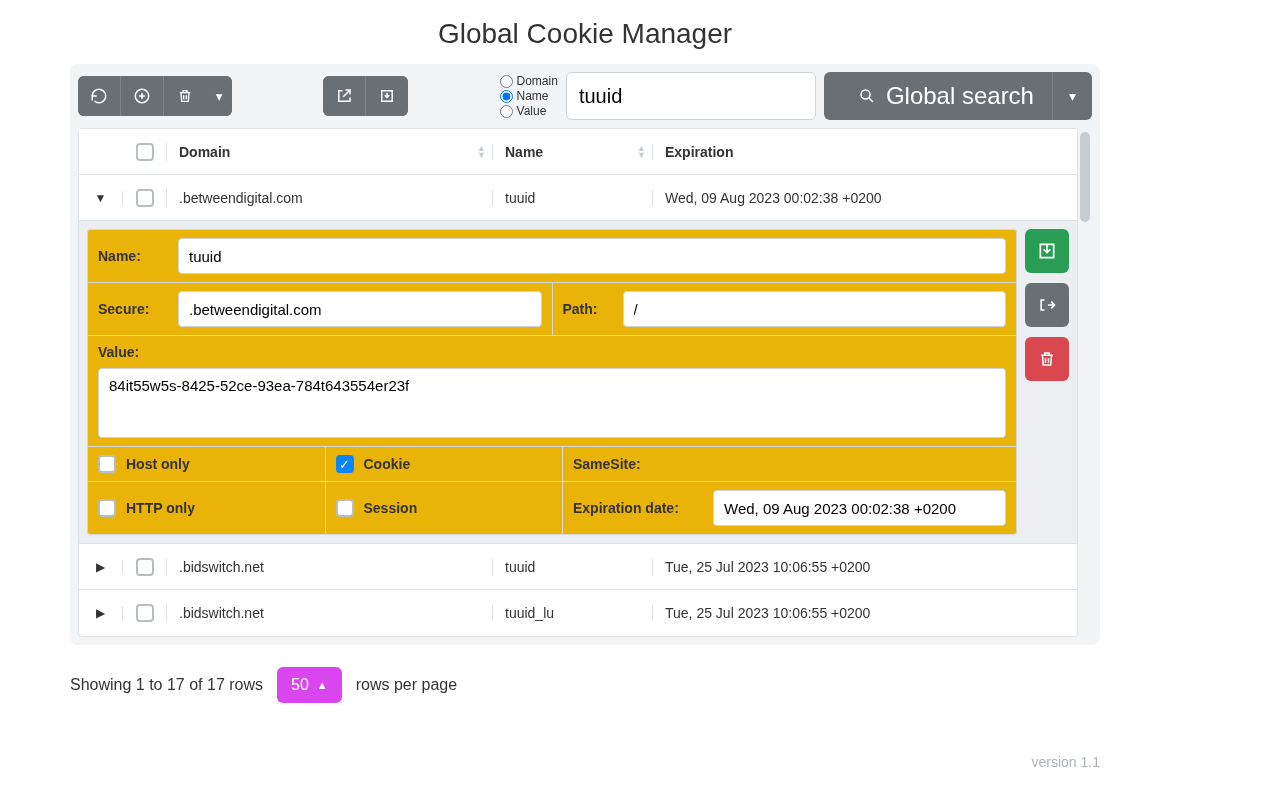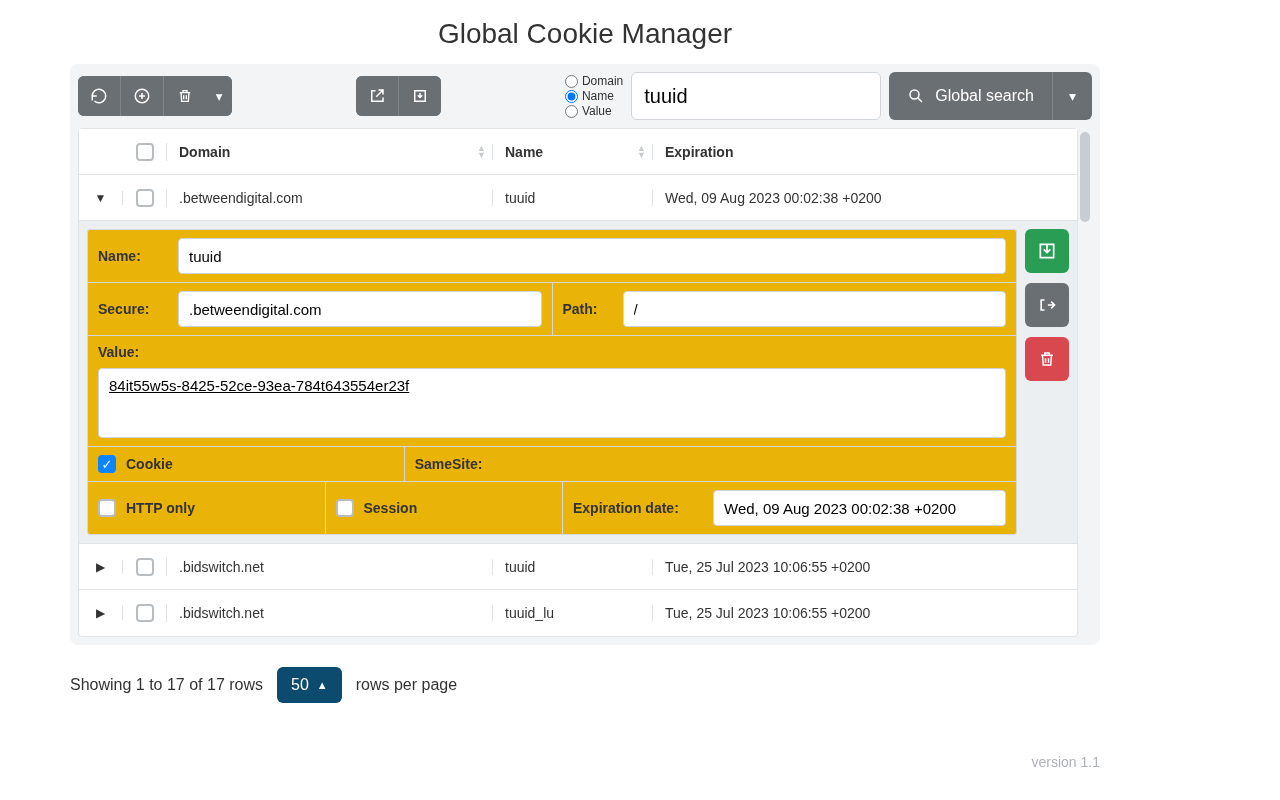--- a/index.html
+++ b/index.html
@@ -10,21 +10,21 @@
 .toolbar { display: flex; align-items: center; gap: 8px; margin-bottom: 8px; }
 .btn-group { display: inline-flex; background: #6a6f74; border-radius: 6px; overflow: hidden; }
 .btn-group button { background: #6a6f74; border: none; color: #fff; width: 42px; height: 40px; display: flex; align-items: center; justify-content: center; cursor: pointer; }
 .btn-group .sep { width: 1px; background: rgba(255,255,255,0.15); }
 .spacer { flex: 1; }
 .radio-col { display: flex; flex-direction: column; gap: 1px; font-size: 12px; }
 .radio-col label { display: flex; align-items: center; gap: 4px; cursor: pointer; }
 .radio-col input[type=radio] { width: 13px; height: 13px; }
 .search-input { height: 48px; width: 250px; border: 1px solid #d0d4d8; border-radius: 6px; padding: 0 12px; font-size: 20px; background: #fff; }
 .gsearch { display: flex; align-items: center; background: #6a6f74; color: #fff; border-radius: 6px; height: 48px; overflow: hidden; }
-.gsearch-main { display: flex; align-items: center; gap: 10px; padding: 0 18px; cursor: pointer; font-size: 16px; }
+.gsearch-main { display: flex; align-items: center; gap: 10px; padding: 0 18px; cursor: pointer; font-size: 24px; margin-left: 16px; }
 .gsearch-caret { padding: 0 16px; border-left: 1px solid rgba(255,255,255,0.15); height: 100%; display: flex; align-items: center; cursor: pointer; }
 .table-wrap { display: flex; }
 .table { flex: 1; background: #fff; border: 1px solid #e0e3e6; border-radius: 4px; }
 .thead, .trow { display: flex; align-items: center; border-bottom: 1px solid #e0e3e6; }
 .thead { height: 46px; font-weight: 600; background: #fff; }
 .trow { height: 46px; }
 .col-exp { width: 44px; display: flex; justify-content: center; border-right: 1px solid #e0e3e6; }
 .col-chk { width: 44px; display: flex; justify-content: center; border-right: 1px solid #e0e3e6; }
 .col-domain { flex: 0 0 326px; padding: 0 12px; border-right: 1px solid #e0e3e6; position: relative; }
 .col-name { flex: 0 0 160px; padding: 0 12px; border-right: 1px solid #e0e3e6; position: relative; }
@@ -38,26 +38,26 @@
 .detail-actions { display: flex; flex-direction: column; gap: 10px; }
 .act-btn { width: 44px; height: 44px; border-radius: 6px; border: none; display: flex; align-items: center; justify-content: center; cursor: pointer; color: #fff; }
 .act-save { background: #2a9d54; }
 .act-export { background: #6a6f74; }
 .act-del { background: #d9484f; }
 .form-row { display: flex; border-bottom: 1px solid #d5d9dc; }
 .form-row:last-child { border-bottom: none; }
 .form-cell { display: flex; align-items: center; padding: 8px 10px; gap: 10px; }
 .form-label { font-weight: 600; min-width: 70px; }
 .form-input { flex: 1; height: 36px; border: 1px solid #cfd3d7; background: #fff; border-radius: 4px; padding: 0 10px; font-size: 15px; }
-.form-textarea { width: 100%; height: 70px; border: 1px solid #cfd3d7; background: #fff; border-radius: 4px; padding: 8px 10px; font-size: 15px; font-family: inherit; resize: none; text-decoration: underline; }
+.form-textarea { width: 100%; height: 70px; border: 1px solid #cfd3d7; background: #fff; border-radius: 4px; padding: 8px 10px; font-size: 15px; font-family: inherit; resize: none; }
 .form-select { flex: 1; height: 36px; border: 1px solid #cfd3d7; background: #fff; border-radius: 4px; padding: 0 10px; font-size: 15px; appearance: none; background-image: linear-gradient(45deg, transparent 50%, #333 50%), linear-gradient(135deg, #333 50%, transparent 50%); background-position: calc(100% - 18px) 15px, calc(100% - 12px) 15px; background-size: 6px 6px; background-repeat: no-repeat; }
 .scrollbar { width: 14px; display: flex; flex-direction: column; padding: 2px; }
 .scroll-thumb { background: #c9cdd1; border-radius: 7px; width: 10px; height: 90px; margin: 2px auto 0; }
 .footer { display: flex; align-items: center; gap: 14px; padding: 22px 0 0 0; font-size: 16px; }
-.pager-btn { background: #0c4a6e; color: #fff; border: none; border-radius: 6px; height: 36px; padding: 0 14px; display: flex; align-items: center; gap: 8px; font-size: 16px; cursor: pointer; }
+.pager-btn { background: #d946ef; color: #fff; border: none; border-radius: 6px; height: 36px; padding: 0 14px; display: flex; align-items: center; gap: 8px; font-size: 16px; cursor: pointer; }
 .version { position: absolute; right: 70px; bottom: 30px; color: #adb2b7; font-size: 14px; }
 svg { display: block; }
 </style>
 </head>
 <body>
 
 <div class="page">
   <h1 class="title">Global Cookie Manager</h1>
 
   <div class="surface">
@@ -194,20 +194,24 @@
             </div>
             <div class="form-row" style="flex-direction:column">
               <div class="form-cell" style="padding-bottom:0">
                   <span class="form-label">Value:</span>
                 </div>
               <div class="form-cell" style="width:100%">
                   <textarea class="form-textarea" style="">84it55w5s-8425-52ce-93ea-784t643554er23f</textarea>
                 </div>
             </div>
             <div class="form-row">
+              <div class="form-cell" style="flex:1;border-right:1px solid #d5d9dc">
+                <span class="checkbox"></span>
+                <span style="font-weight:600">Host only</span>
+              </div>
               <div class="form-cell" style="flex:1;border-right:1px solid #d5d9dc">
                 <span class="checkbox checked">✓</span>
                 <span style="font-weight:600">Cookie</span>
               </div>
               <div class="form-cell" style="flex:2">
                 <span class="form-label" style="min-width:90px">SameSite:</span>
               </div>
             </div>
             <div class="form-row">
               <div class="form-cell" style="flex:1;border-right:1px solid #d5d9dc">

